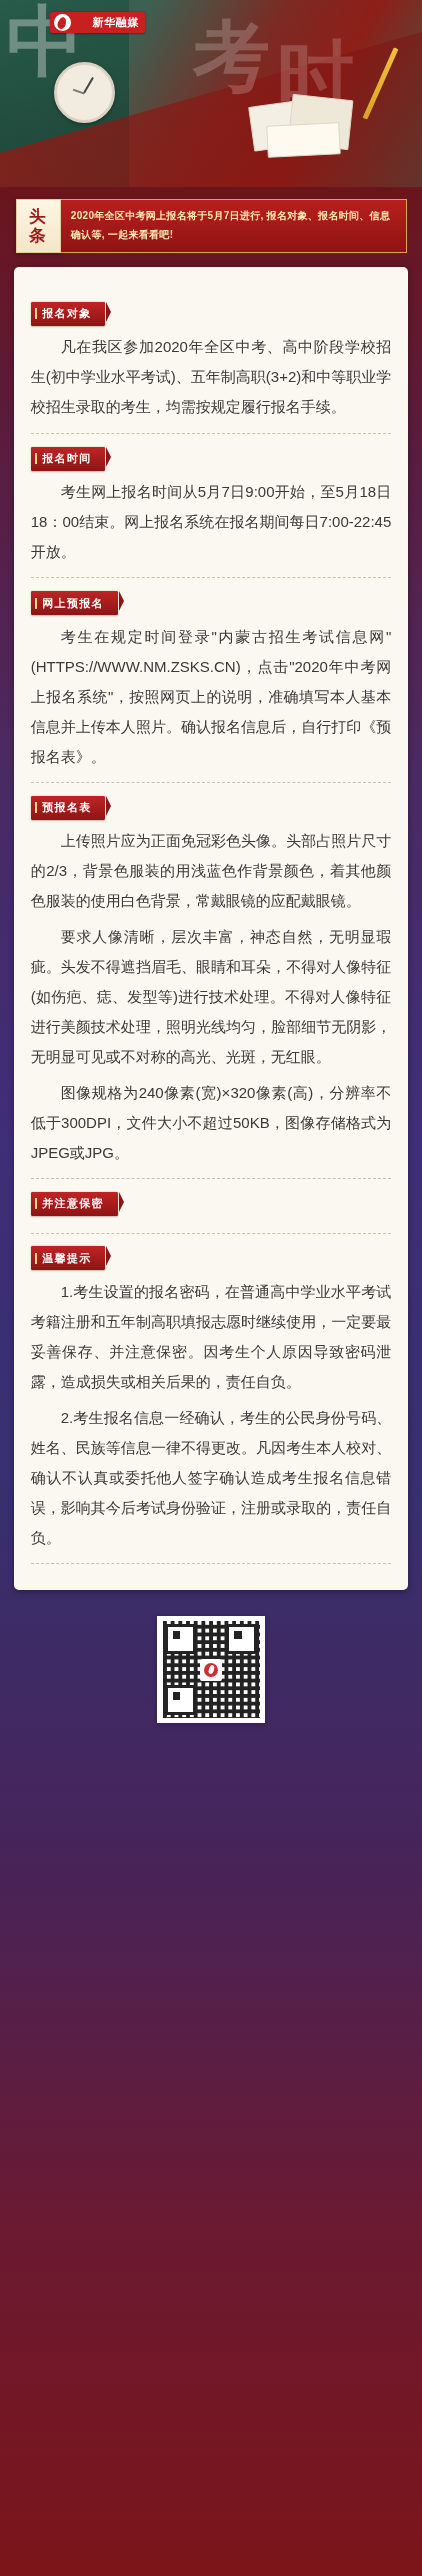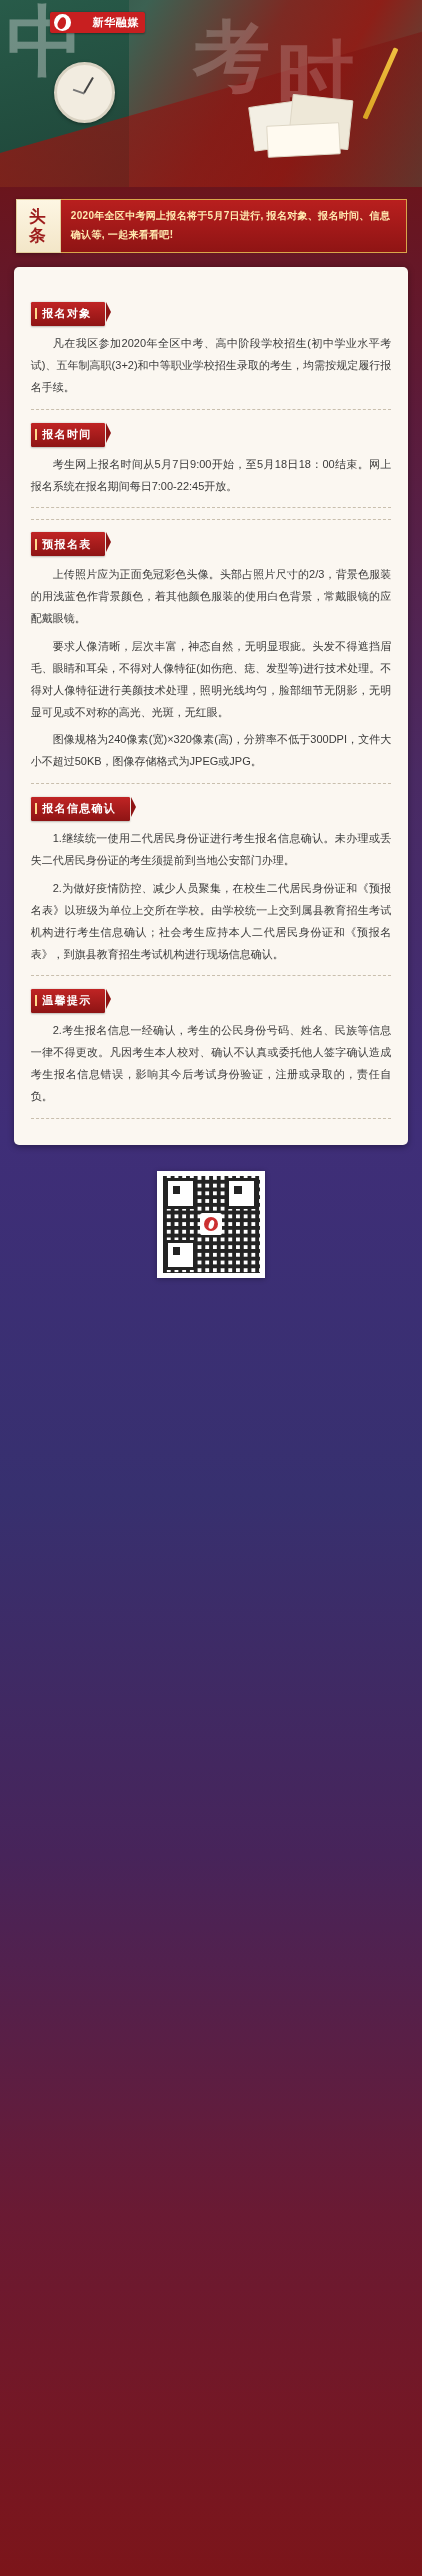--- a/index.html
+++ b/index.html
@@ -171,21 +171,21 @@
   }
   .sec-title:after{
     content:"";
     position:absolute;right:-5.8px;top:0;
     border-top:10.3px solid transparent;
     border-bottom:10.3px solid transparent;
     border-left:5.8px solid #8e1414;
   }
   .body p{
     margin:0 0 5.8px 0;
-    font-size:11px;
+    font-size:15px;
     line-height:2.0;
     color:#3a3a3a;
     text-indent:2em;
     text-align:justify;
   }
   .dashed{
     border:none;
     border-top:0.6px dashed #c9bfae;
     margin:10.3px 16.7px 3.9px 16.7px;
   }
@@ -276,44 +276,47 @@
     <hr class="dashed">
 
     <div class="sec">
       <div class="sec-title">报名时间</div>
       <div class="body">
         <p>考生网上报名时间从5月7日9:00开始，至5月18日18：00结束。网上报名系统在报名期间每日7:00-22:45开放。</p>
       </div>
     </div>
     <hr class="dashed">
 
+    <div class="sec">
+      <div class="sec-title">网上预报名</div>
+      <div class="body">
+        <p>考生在规定时间登录"内蒙古招生考试信息网"(HTTPS://WWW.NM.ZSKS.CN)，点击"2020年中考网上报名系统"，按照网页上的说明，准确填写本人基本信息并上传本人照片。确认报名信息后，自行打印《预报名表》。</p>
+      </div>
+    </div>
     <hr class="dashed">
 
     <div class="sec">
       <div class="sec-title">预报名表</div>
       <div class="body">
         <p>上传照片应为正面免冠彩色头像。头部占照片尺寸的2/3，背景色服装的用浅蓝色作背景颜色，着其他颜色服装的使用白色背景，常戴眼镜的应配戴眼镜。</p>
         <p>要求人像清晰，层次丰富，神态自然，无明显瑕疵。头发不得遮挡眉毛、眼睛和耳朵，不得对人像特征(如伤疤、痣、发型等)进行技术处理。不得对人像特征进行美颜技术处理，照明光线均匀，脸部细节无阴影，无明显可见或不对称的高光、光斑，无红眼。</p>
         <p>图像规格为240像素(宽)×320像素(高)，分辨率不低于300DPI，文件大小不超过50KB，图像存储格式为JPEG或JPG。</p>
       </div>
     </div>
     <hr class="dashed">
 
     <div class="sec">
-      <div class="sec-title">报名信息确认</div>
-      <div class="body">
-        <p>1.继续统一使用二代居民身份证进行考生报名信息确认。未办理或丢失二代居民身份证的考生须提前到当地公安部门办理。</p>
-        <p>2.为做好疫情防控、减少人员聚集，在校生二代居民身份证和《预报名表》以班级为单位上交所在学校。由学校统一上交到属县教育招生考试机构进行考生信息确认；社会考生应持本人二代居民身份证和《预报名表》，到旗县教育招生考试机构进行现场信息确认。</p>
-      </div>
+      <div class="sec-title">并注意保密</div>
     </div>
     <hr class="dashed">
 
     <div class="sec">
       <div class="sec-title">温馨提示</div>
       <div class="body">
+        <p>1.考生设置的报名密码，在普通高中学业水平考试考籍注册和五年制高职填报志愿时继续使用，一定要最妥善保存、并注意保密。因考生个人原因导致密码泄露，造成损失或相关后果的，责任自负。</p>
         <p>2.考生报名信息一经确认，考生的公民身份号码、姓名、民族等信息一律不得更改。凡因考生本人校对、确认不认真或委托他人签字确认造成考生报名信息错误，影响其今后考试身份验证，注册或录取的，责任自负。</p>
       </div>
     </div>
     <hr class="dashed">
 
   </div>
 
   <div class="qrwrap">
     <div class="qr">
       <span class="eye tl"></span>

